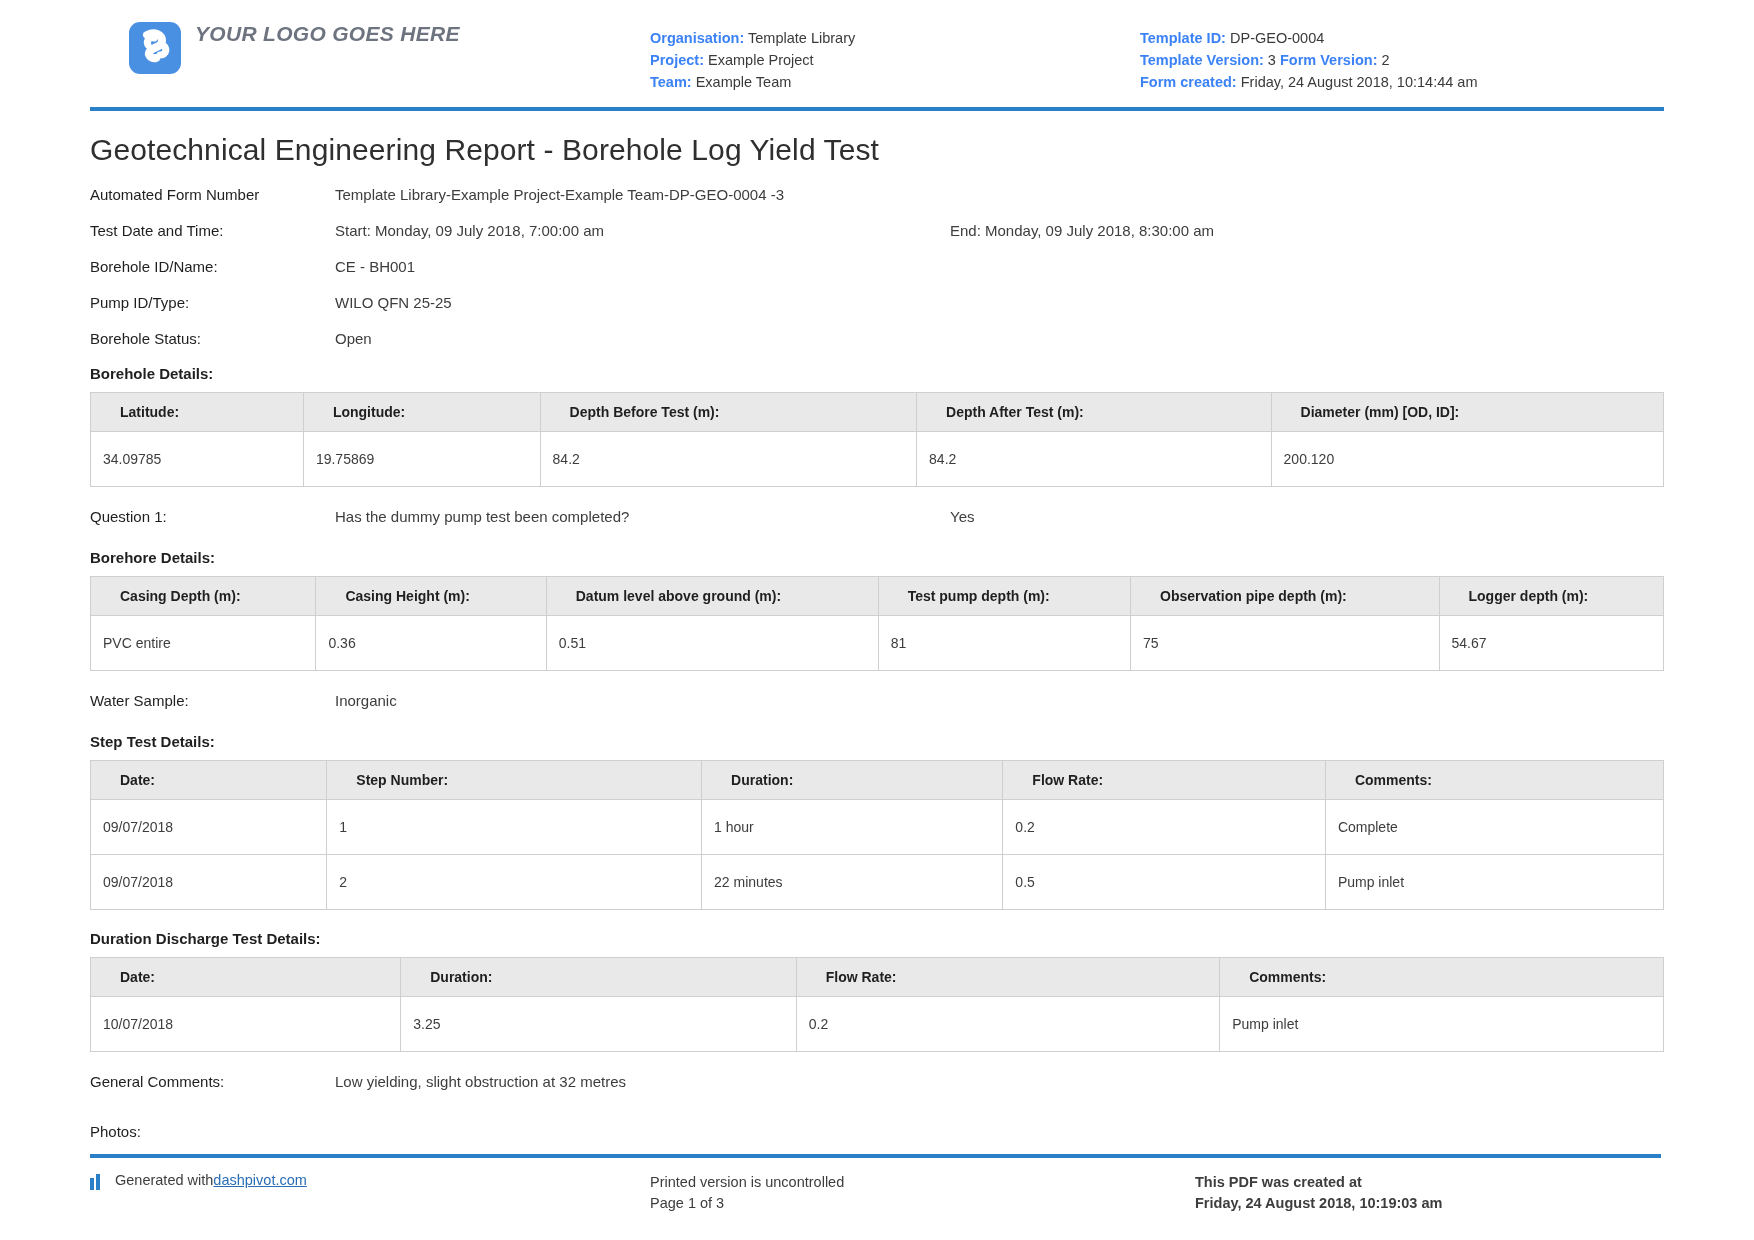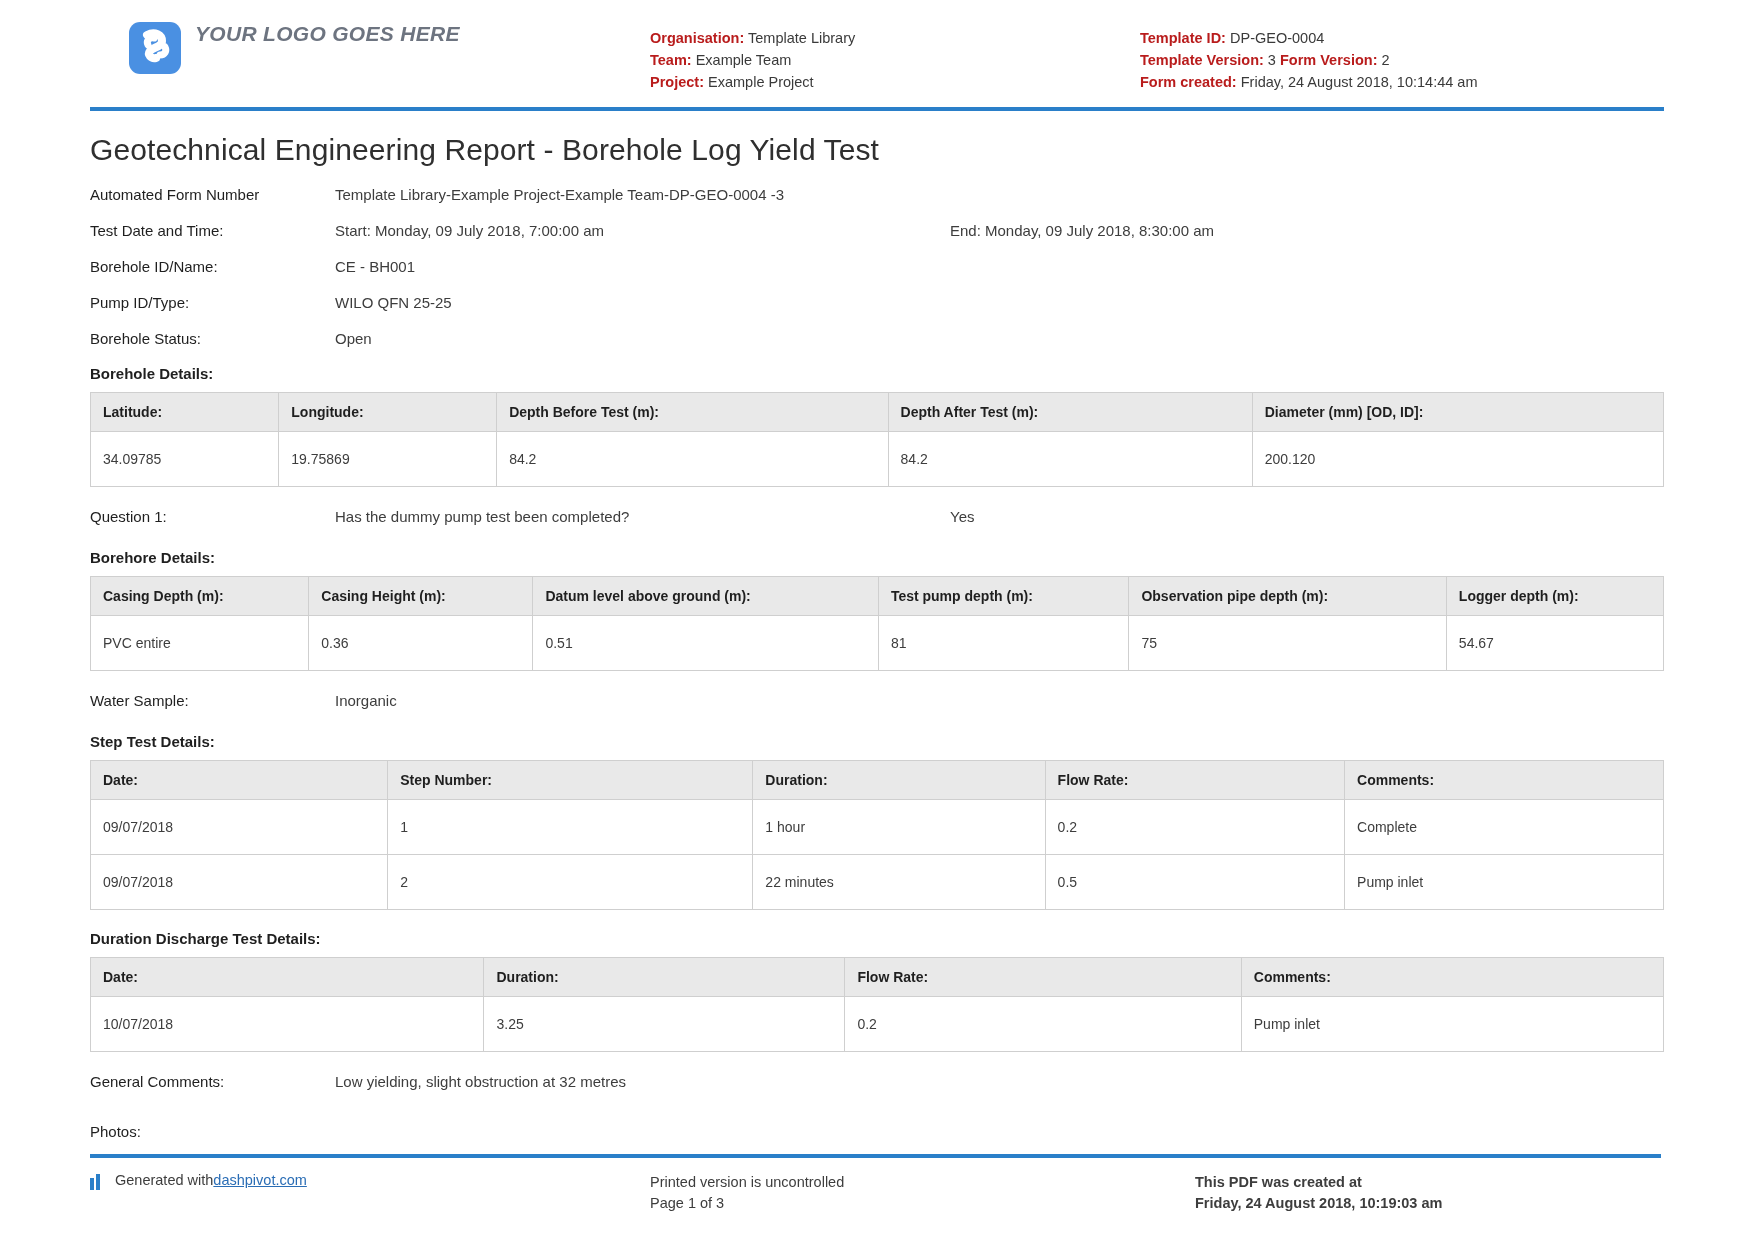--- a/index.html
+++ b/index.html
@@ -51,21 +51,21 @@
     color: #6d7480;
   }
   .meta-col {
     font-size: 14.5px;
     line-height: 1.52;
     color: #3a3a3a;
     padding-top: 5px;
   }
   .meta-col.mid { flex: 0 0 490px; }
   .meta-col.right { flex: 1 1 auto; }
-  .meta-col b { color: #b91c1c; }
+  .meta-col b { color: #3b82f6; }
   .meta-line { white-space: nowrap; }
 
   .rule-blue {
     height: 4px;
     background: #2a7fc9;
     width: 100%;
   }
 
   
   .content { padding-top: 22px; }
@@ -114,21 +114,21 @@
     border-collapse: collapse;
     margin-bottom: 20px;
     font-size: 14px;
   }
   table.grid th {
     background: #e9e9e9;
     border: 1px solid #cfcfcf;
     text-align: left;
     font-weight: bold;
     color: #1f1f1f;
-    padding: 11px 12px;
+    padding: 11px 29px;
     font-size: 14px;
   }
   table.grid td {
     border: 1px solid #cfcfcf;
     padding: 19px 12px;
     color: #3d3d3d;
     background: #fff;
     font-size: 14px;
   }
 
@@ -184,26 +184,26 @@
       </div>
       <div class="logo-text">YOUR LOGO GOES HERE</div>
     </div>
 
     <div class="meta-col mid">
       <div class="meta-line">
         <b>Organisation:</b>
         <span>Template Library</span>
       </div>
       <div class="meta-line">
+        <b>Project:</b>
+        <span>Example Project</span>
+      </div>
+      <div class="meta-line">
         <b>Team:</b>
         <span>Example Team</span>
-      </div>
-      <div class="meta-line">
-        <b>Project:</b>
-        <span>Example Project</span>
       </div>
     </div>
 
     <div class="meta-col right">
       <div class="meta-line">
         <b>Template ID:</b>
         <span>DP-GEO-0004</span>
       </div>
       <div class="meta-line">
         <b>Template Version:</b>

